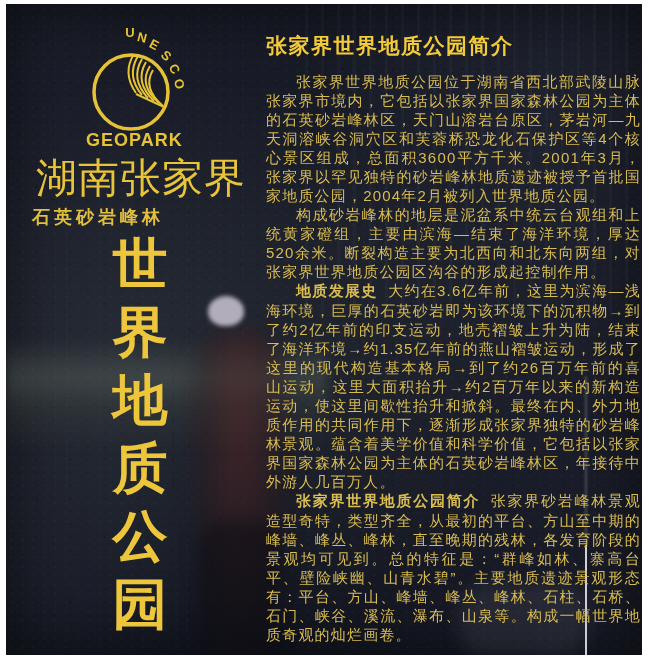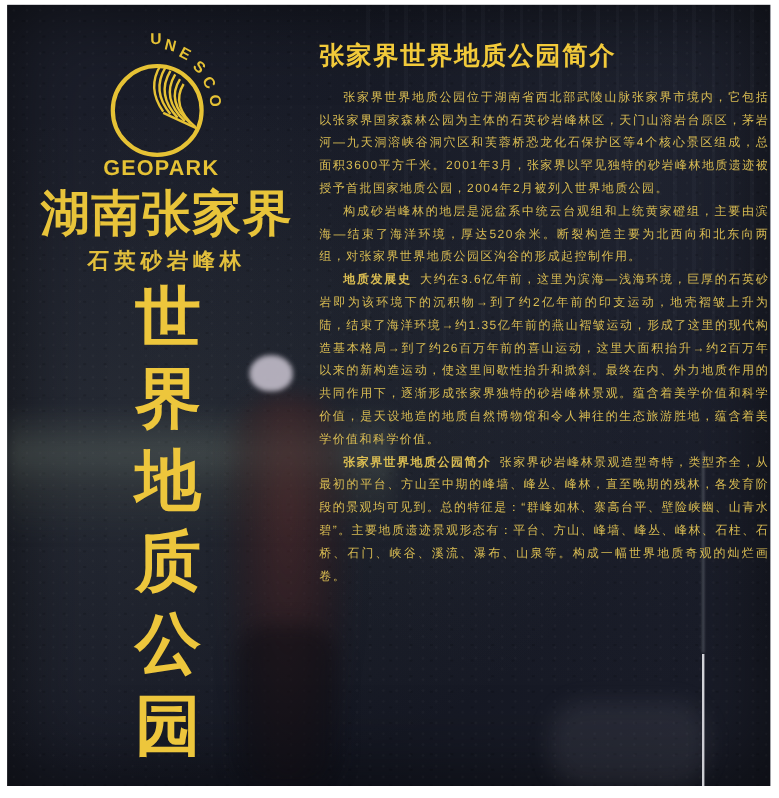--- a/index.html
+++ b/index.html
@@ -67,44 +67,44 @@
   .u2{left:65px;top:11px;transform:rotate(14deg);}
   .u3{left:77px;top:18px;transform:rotate(28deg);}
   .u4{left:89px;top:29px;transform:rotate(43deg);}
   .u5{left:97px;top:42px;transform:rotate(60deg);}
   .u6{left:102px;top:57px;transform:rotate(79deg);}
   .geopark{
     position:absolute;left:80px;top:126px;width:96px;text-align:right;
     font-size:18px;font-weight:bold;letter-spacing:1px;color:#e6c235;
   }
   .region-title{
-    position:absolute;left:26px;top:147px;width:214px;text-align:center;
-    font-size:41px;font-weight:bold;letter-spacing:1px;color:#e8c43a;
+    position:absolute;left:26px;top:147px;width:214px;text-align:right;
+    font-size:41px;font-weight:normal;letter-spacing:1px;color:#e8c43a;
     font-family:"Liberation Serif","DejaVu Serif",serif;
   }
   .subtitle{
-    position:absolute;left:26px;top:201px;width:214px;text-align:center;
+    position:absolute;left:26px;top:201px;width:214px;
     font-size:18px;font-weight:bold;letter-spacing:4px;color:#e2bf3c;
   }
   .vertical-title{
     position:absolute;left:92px;top:228px;width:84px;display:flex;flex-direction:column;
   }
   .vchar{
     height:68px;text-align:center;font-size:55px;line-height:66px;font-weight:bold;
     color:#edc63c;font-family:"Liberation Serif","DejaVu Serif",serif;
   }
   
   .right-col{position:absolute;left:260px;top:28px;width:375px;height:620px;overflow:hidden;}
   .sign-title{
     margin:0 0 12px 0;text-align:left;
     font-size:21px;font-weight:bold;letter-spacing:1.5px;color:#f2ca3a;
   }
   .para{
     margin:0;text-indent:2em;text-align:justify;text-justify:inter-character;
-    font-size:10px;line-height:19px;letter-spacing:1.2px;color:#d9bc52;
+    font-size:15px;line-height:19px;letter-spacing:1.2px;color:#d9bc52;
   }
   .para b{margin-right:.7em;font-family:Liberation Serif, serif;}
   .para b:empty{display:none;margin:0;}
 </style>
 </head>
 <body>
 
 <div class="photo">
   <div class="sign">
 
@@ -149,18 +149,18 @@
       <span class="vchar">地</span>
       <span class="vchar">质</span>
       <span class="vchar">公</span>
       <span class="vchar">园</span>
     </div>
 
     <div class="right-col">
       <h1 class="sign-title">张家界世界地质公园简介</h1>
       <p class="para"><span>张家界世界地质公园位于湖南省西北部武陵山脉张家界市境内，它包括以张家界国家森林公园为主体的石英砂岩峰林区，天门山溶岩台原区，茅岩河—九天洞溶峡谷洞穴区和芙蓉桥恐龙化石保护区等4个核心景区组成，总面积3600平方千米。2001年3月，张家界以罕见独特的砂岩峰林地质遗迹被授予首批国家地质公园，2004年2月被列入世界地质公园。</span></p>
       <p class="para"><span>构成砂岩峰林的地层是泥盆系中统云台观组和上统黄家磴组，主要由滨海—结束了海洋环境，厚达520余米。断裂构造主要为北西向和北东向两组，对张家界世界地质公园区沟谷的形成起控制作用。</span></p>
-      <p class="para"><b>地质发展史</b><span>大约在3.6亿年前，这里为滨海—浅海环境，巨厚的石英砂岩即为该环境下的沉积物→到了约2亿年前的印支运动，地壳褶皱上升为陆，结束了海洋环境→约1.35亿年前的燕山褶皱运动，形成了这里的现代构造基本格局→到了约26百万年前的喜山运动，这里大面积抬升→约2百万年以来的新构造运动，使这里间歇性抬升和掀斜。最终在内、外力地质作用的共同作用下，逐渐形成张家界独特的砂岩峰林景观。蕴含着美学价值和科学价值，是天设地造的地质自然博物馆和令人神往的生态旅游胜地，蕴含着美学价值和科学价值。</span></p>
+      <p class="para"><b>地质发展史</b><span>大约在3.6亿年前，这里为滨海—浅海环境，巨厚的石英砂岩即为该环境下的沉积物→到了约2亿年前的印支运动，地壳褶皱上升为陆，结束了海洋环境→约1.35亿年前的燕山褶皱运动，形成了这里的现代构造基本格局→到了约26百万年前的喜山运动，这里大面积抬升→约2百万年以来的新构造运动，使这里间歇性抬升和掀斜。最终在内、外力地质作用的共同作用下，逐渐形成张家界独特的砂岩峰林景观。蕴含着美学价值和科学价值，它包括以张家界国家森林公园为主体的石英砂岩峰林区，年接待中外游人几百万人。</span></p>
       <p class="para"><b>张家界世界地质公园简介</b><span>张家界砂岩峰林景观造型奇特，类型齐全，从最初的平台、方山至中期的峰墙、峰丛、峰林，直至晚期的残林，各发育阶段的景观均可见到。总的特征是：“群峰如林、寨高台平、壁险峡幽、山青水碧”。主要地质遗迹景观形态有：平台、方山、峰墙、峰丛、峰林、石柱、石桥、石门、峡谷、溪流、瀑布、山泉等。构成一幅世界地质奇观的灿烂画卷。</span></p>
     </div>
 
   </div>
 </div>
 
 </body></html>

